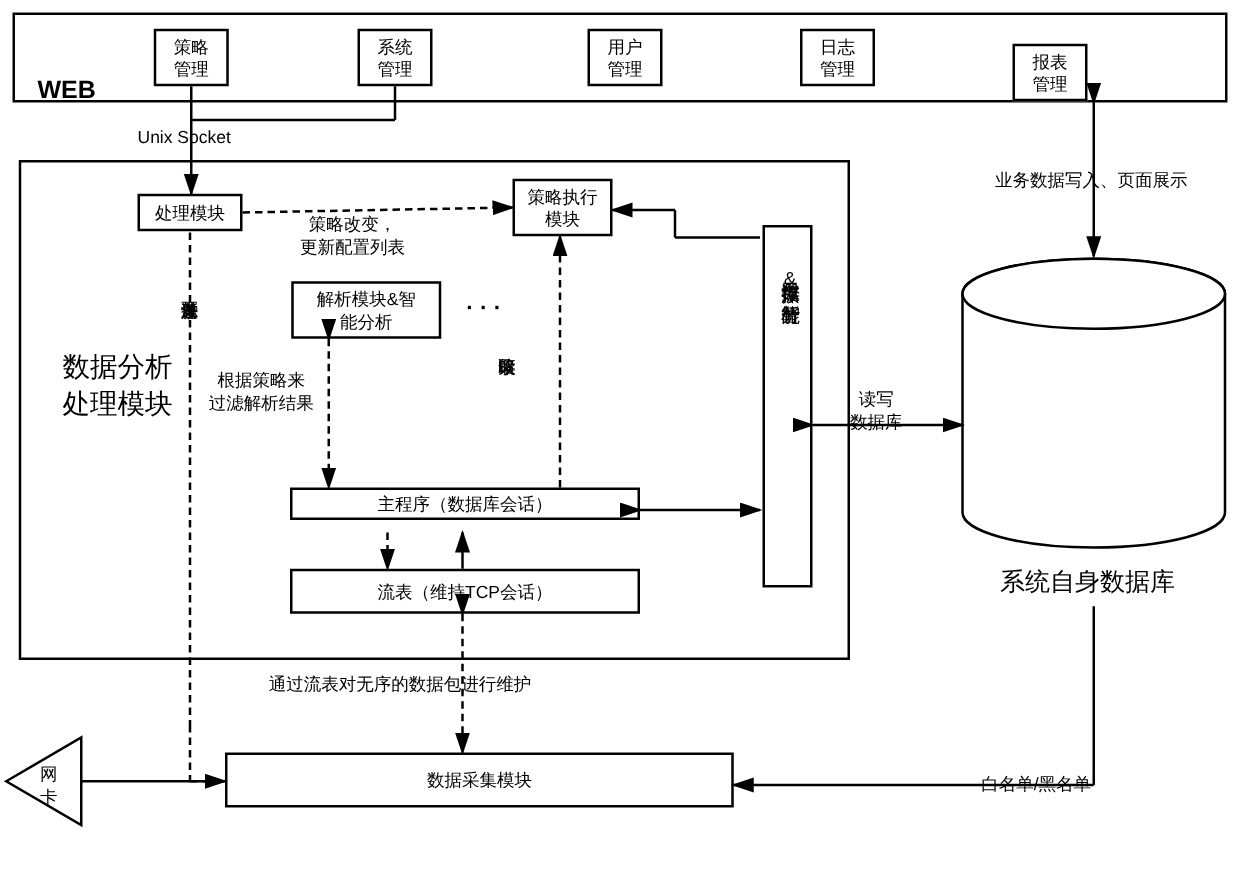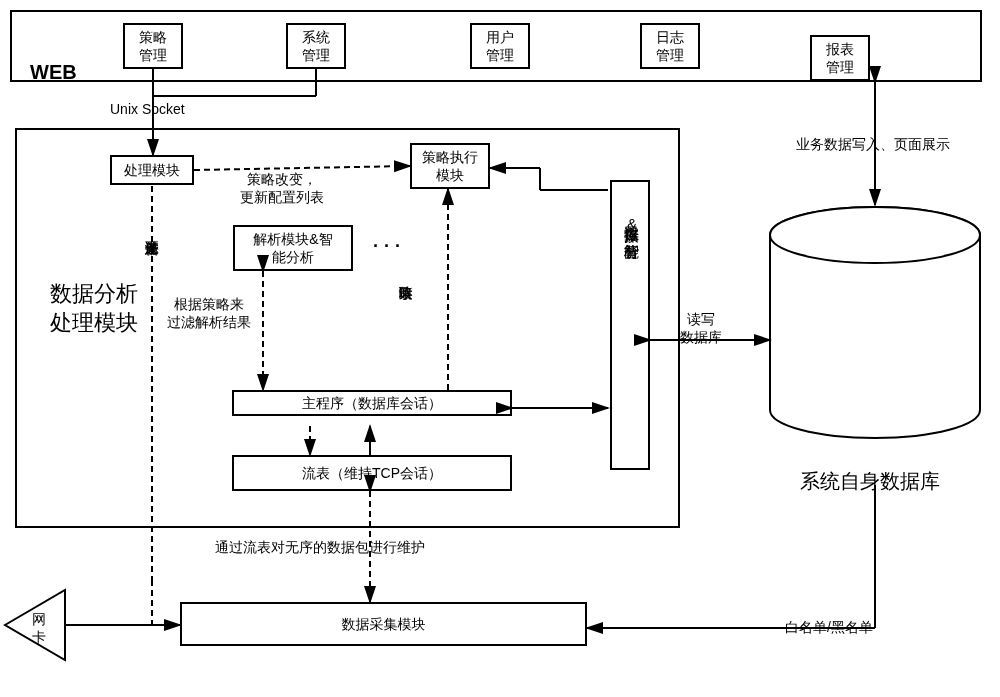--- a/index.html
+++ b/index.html
@@ -63,21 +63,21 @@
 <div class="label" style="left:680px; top:310px; white-space:pre;">读写
 数据库</div>
 
 <div class="label" style="left:796px; top:135px;">业务数据写入、页面展示</div>
 
 <svg class="overlay" width="1000" height="697">
   <ellipse cx="875" cy="235" rx="105" ry="28" fill="#fff" stroke="#000" stroke-width="2"></ellipse>
   <path d="M 770 235 L 770 410 A 105 28 0 0 0 980 410 L 980 235" fill="#fff" stroke="#000" stroke-width="2"></path>
   <ellipse cx="875" cy="235" rx="105" ry="28" fill="#fff" stroke="#000" stroke-width="2"></ellipse>
 </svg>
-<div class="label" style="left:800px; top:468px; font-size:20px;">系统自身数据库</div>
+<div class="label" style="left:800px; top:453px; font-size:20px;">系统自身数据库</div>
 
 <svg class="overlay" width="1000" height="697">
   <polygon points="5,625 65,590 65,660" fill="#fff" stroke="#000" stroke-width="2"></polygon>
 </svg>
 <div class="label" style="left:32px; top:610px; white-space:pre;">网
 卡</div>
 
 <div class="box" style="left:180px; top:602px; width:407px; height:44px;">数据采集模块</div>
 
 <div class="label" style="left:785px; top:618px;">白名单/黑名单</div>

